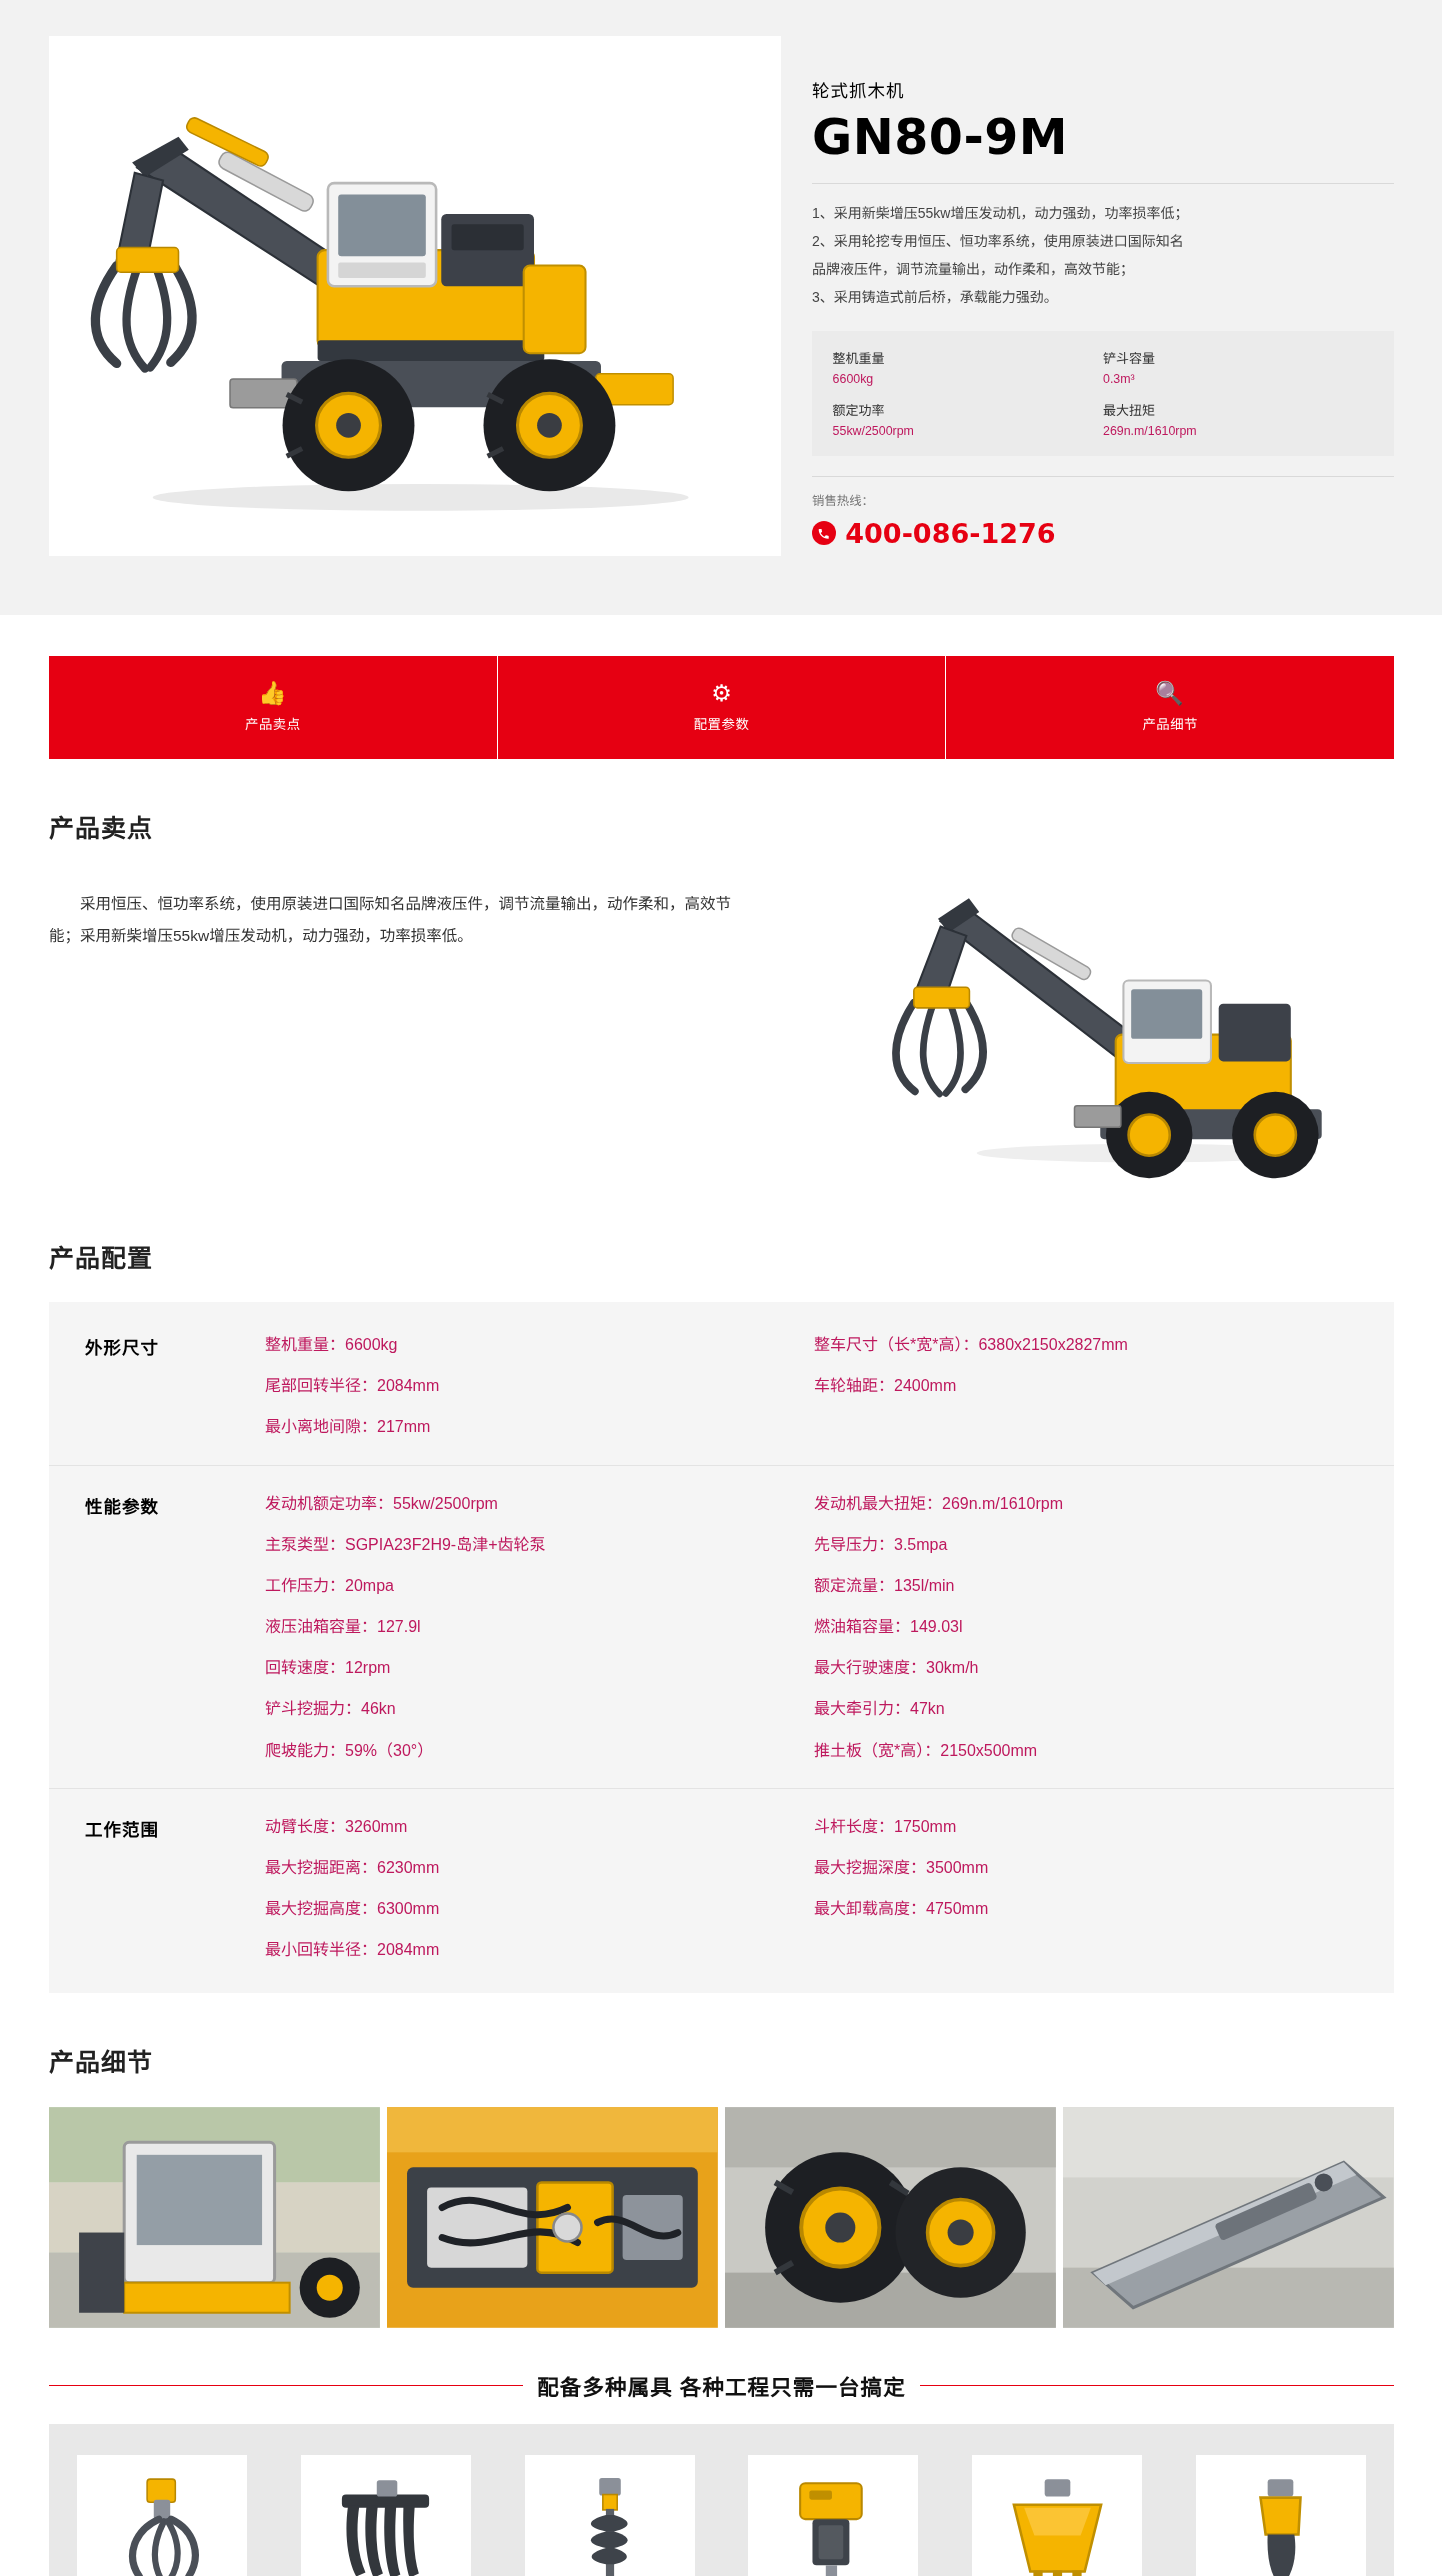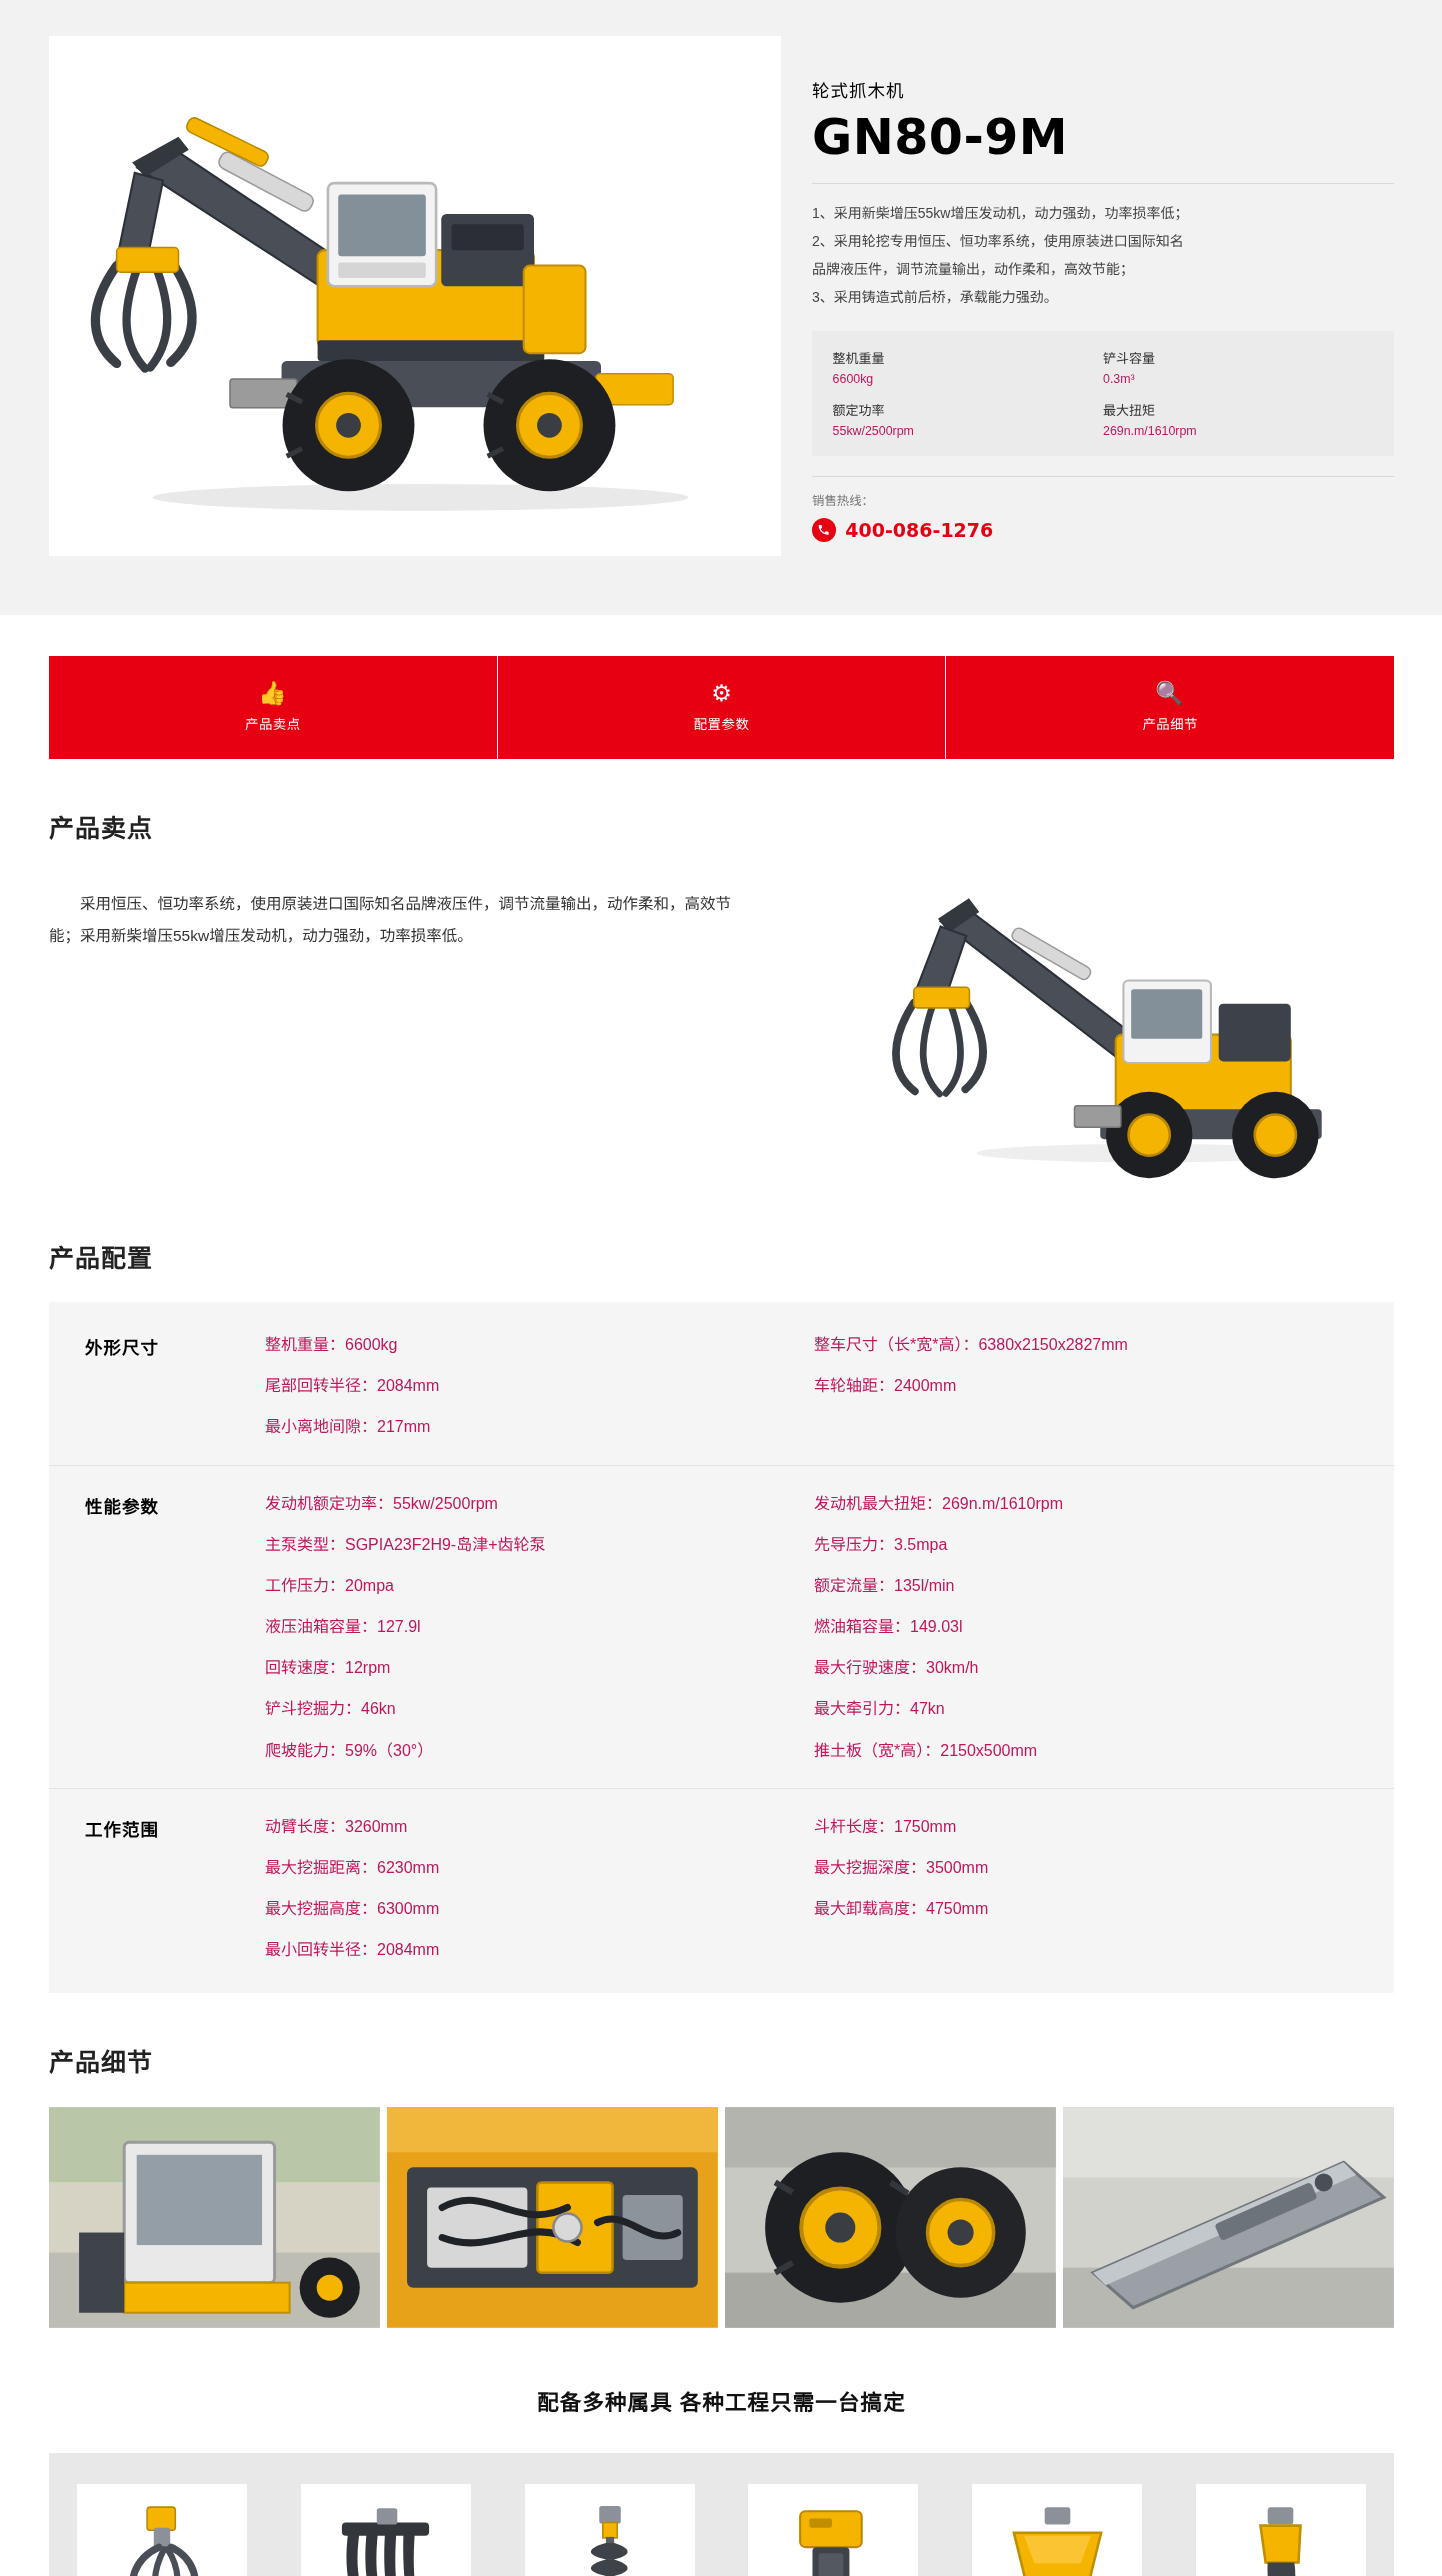--- a/index.html
+++ b/index.html
@@ -75,21 +75,21 @@
 
   .hero-rule2 { width: 100%; height: 1px; background: #d9d9d9; margin: 20.6px 0 13.4px 0; }
   .hotline-label { font-size: 12.4px; color: #777; margin-bottom: 9.3px; }
   .hotline-row { display: flex; align-items: center; gap: 9.3px; }
   .phone-badge {
     width: 24px; height: 24px; border-radius: 50%;
     background: #e60012; color: #fff;
     display: flex; align-items: center; justify-content: center;
     font-size: 12.4px;
   }
-  .hotline-num { font-size: 19px; font-weight: bold; color: #e60012; font-family: "DejaVu Sans", sans-serif; }
+  .hotline-num { font-size: 27px; font-weight: bold; color: #e60012; font-family: "DejaVu Sans", sans-serif; }
 
   
   .tabs {
     margin: 41px 49px 0 49px;
     display: flex;
     background: #e60012;
     height: 103px;
   }
   .tab {
     flex: 1;
@@ -183,21 +183,20 @@
     align-items: center;
     justify-content: center;
   }
 
   
   .attach-banner {
     margin: 39px 49px 0 49px;
     display: flex;
     align-items: center;
     gap: 14.4px;
-    flex-direction: column;
   }
   .attach-line { flex: 1; height: 1.5px; background: #e60012; }
   .attach-title {
     font-size: 21.6px;
     font-weight: bold;
     color: #111;
     letter-spacing: 1px;
     white-space: nowrap;
   }
 

